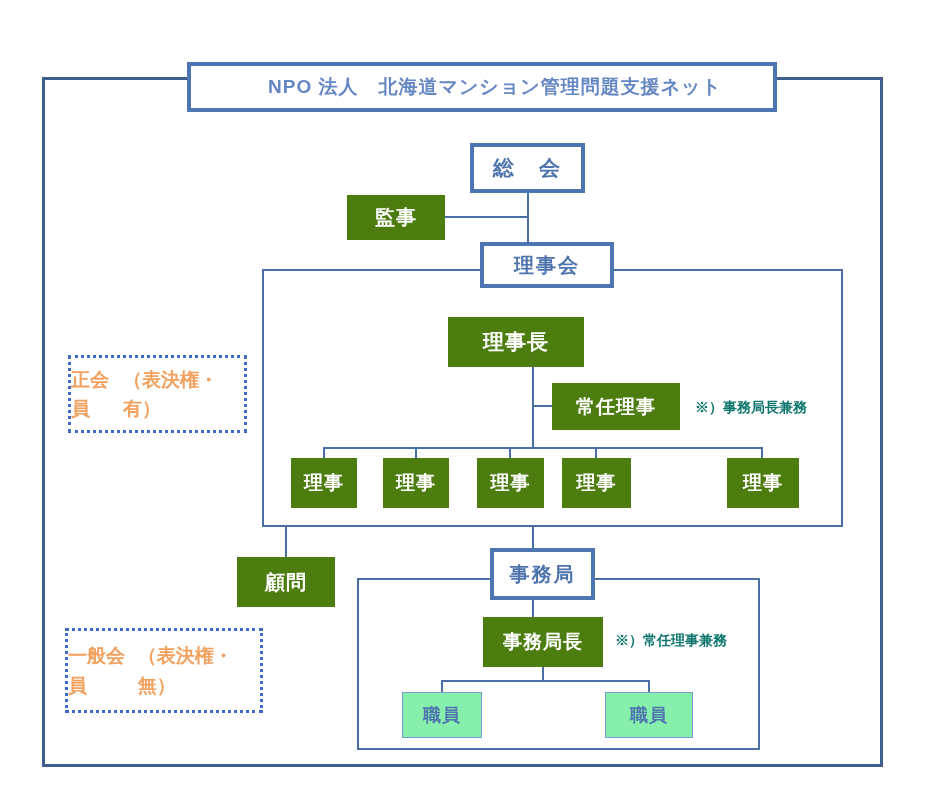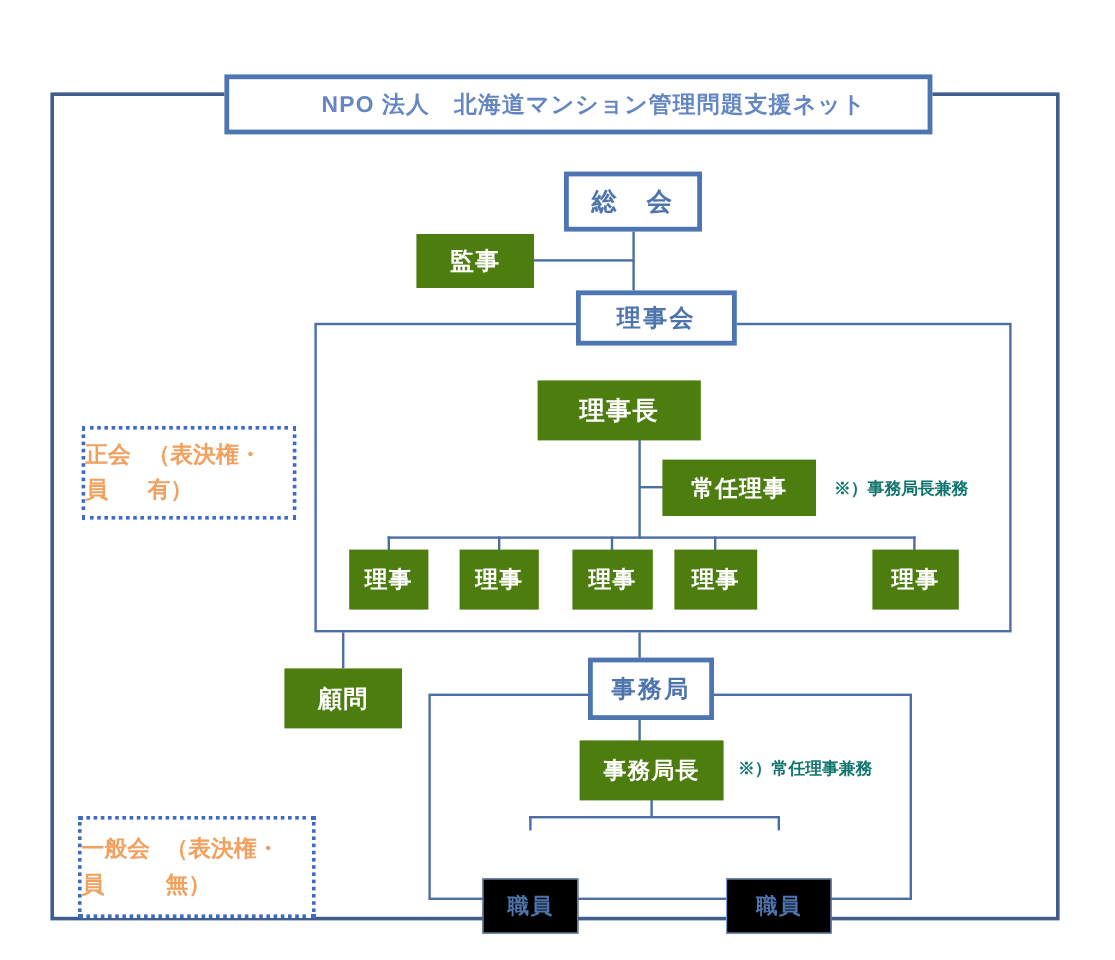--- a/index.html
+++ b/index.html
@@ -18,23 +18,23 @@
     z-index:3;letter-spacing:1px;
   }
   
   .outline-box{
     background:#ffffff;border:4px solid #4C75B2;color:#4E74AE;font-weight:700;
     display:flex;align-items:center;justify-content:center;
     z-index:4;letter-spacing:2px;
   }
   
   .thin-box{
-    background:#000000;border:1.5px solid #7B9ACE;color:#4E74AE;font-weight:700;
+    background:#86efac;border:1.5px solid #7B9ACE;color:#4E74AE;font-weight:700;
     display:flex;align-items:center;justify-content:center;
-    z-index:3;letter-spacing:1px;margin-top:40px;
+    z-index:3;letter-spacing:1px;
   }
   .line{background:#4A6FA5;z-index:1;}
   .frame{border:2px solid #4A6FA5;background:transparent;z-index:0;}
   .outer-frame{border:3px solid #3F5E8E;background:transparent;z-index:0;}
   .dotted-box{
     border:3px dotted #3D6BC5;color:#F2A05E;font-weight:700;
     display:flex;flex-direction:row;align-items:center;justify-content:center;
     line-height:1.55;z-index:2;background:#ffffff;
   }
   .note{color:#0f766e;font-size:14px;font-weight:600;z-index:3;white-space:nowrap;}
@@ -111,18 +111,18 @@
   <div class="abs line" style="left:648px;top:680px;width:2px;height:12px;"></div>
 
   <div class="abs thin-box" style="left:402px;top:692px;width:80px;height:46px;font-size:18px;">職員</div>
   <div class="abs thin-box" style="left:605px;top:692px;width:88px;height:46px;font-size:18px;">職員</div>
 
   <div class="abs dotted-box" style="left:68px;top:355px;width:179px;height:78px;font-size:19px;">
     <span>正会員</span>
     <span>（表決権・有）</span>
   </div>
 
-  <div class="abs dotted-box" style="left:65px;top:680px;width:198px;height:85px;font-size:19px;">
+  <div class="abs dotted-box" style="left:65px;top:628px;width:198px;height:85px;font-size:19px;">
     <span>一般会員</span>
     <span>（表決権・無）</span>
   </div>
 
 </div>
 
 </body></html>

